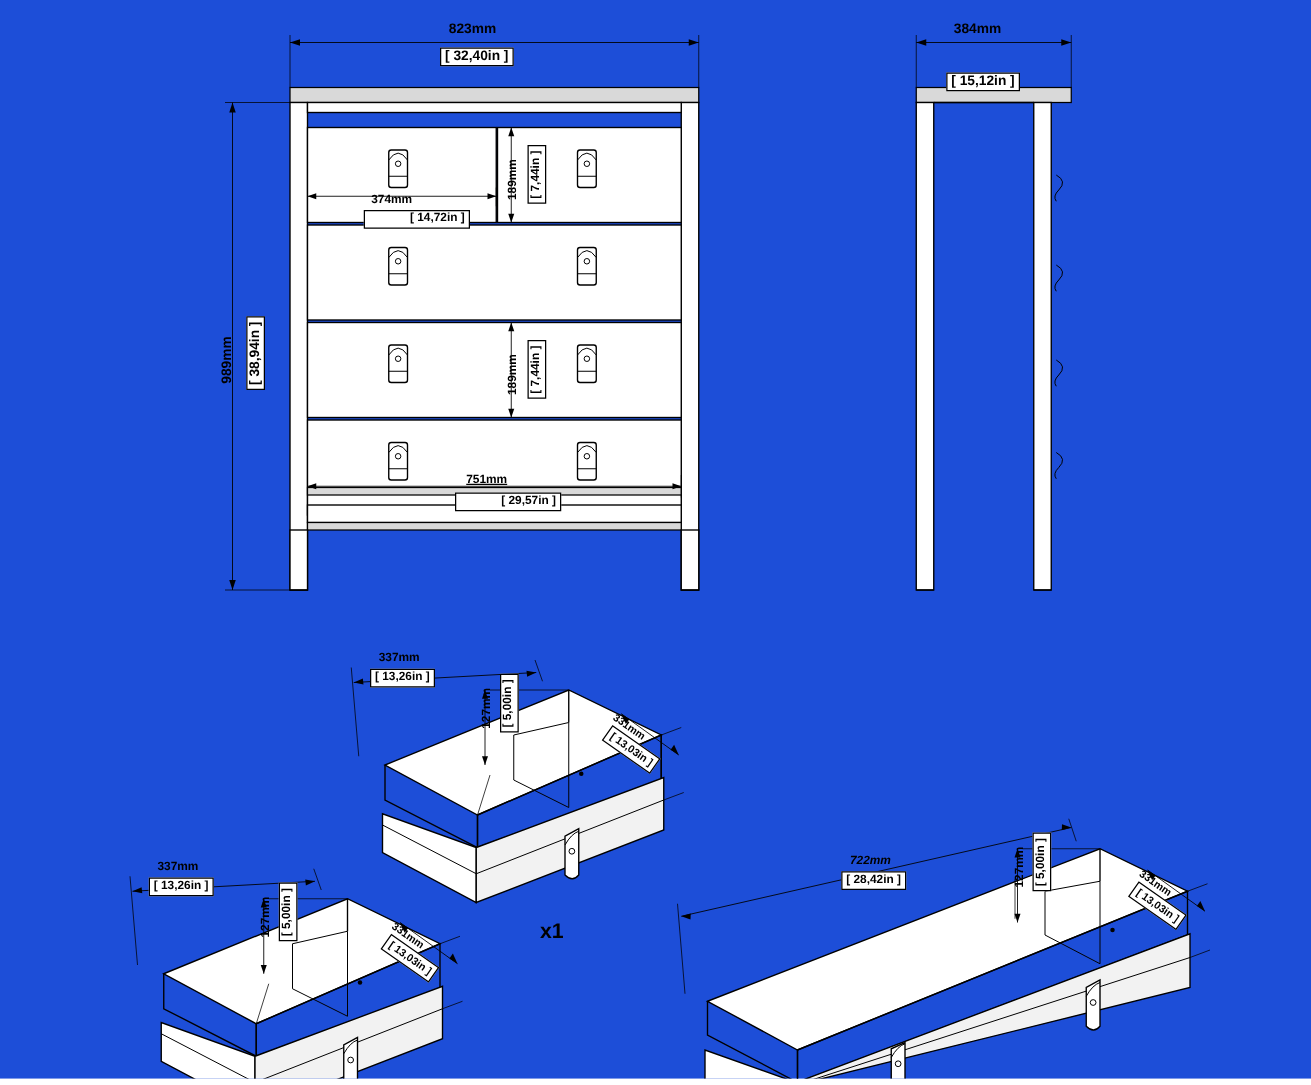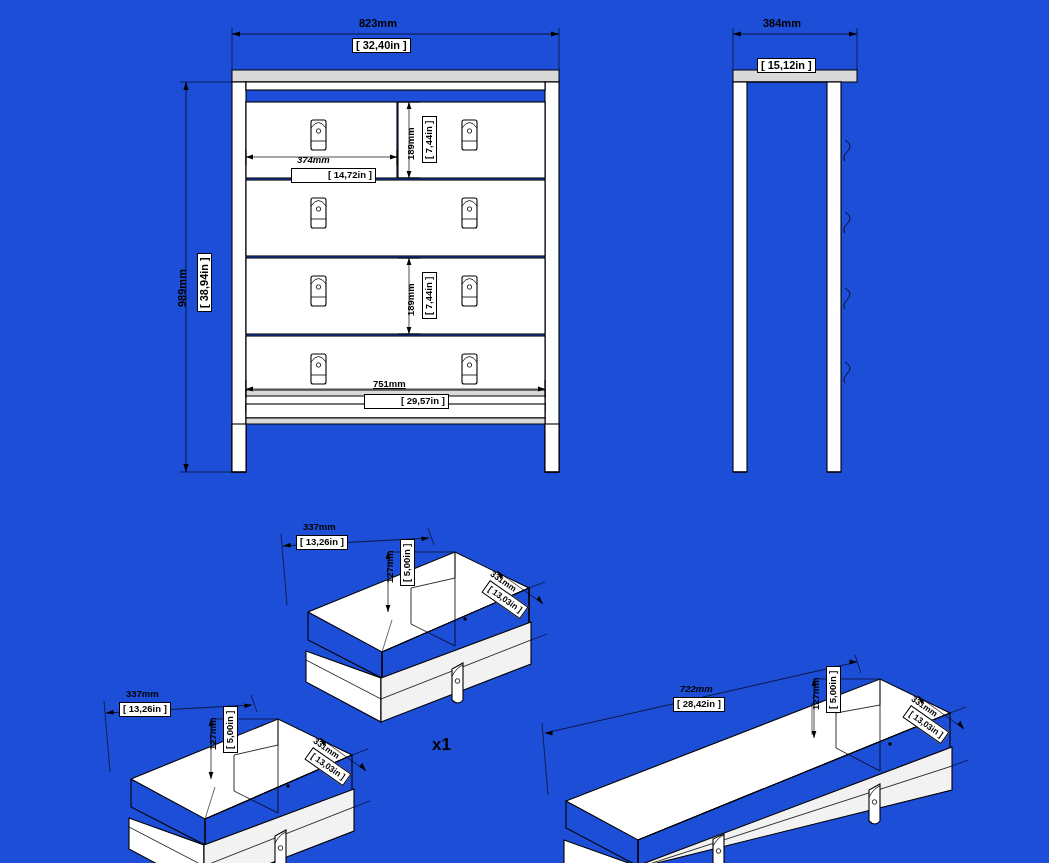--- a/index.html
+++ b/index.html
@@ -357,21 +357,21 @@
       <path d="M964 729 l-6.5 -4.3 l2.8 -3.9 z" fill="#000"></path>
     </g>
   </svg>
 
   <div class="dimtxt" style="left:359px; top:17px;">823mm</div>
   <div class="dimtxt boxed" style="left:352px; top:38px;">[ 32,40in ]</div>
 
   <div class="dimtxt rot90" style="left:176px; top:307px;">989mm</div>
   <div class="dimtxt boxed rot90" style="left:197px; top:312px;">[ 38,94in ]</div>
 
-  <div class="dimtxt small" style="left:297px; top:154px;font-style:italic;">374mm</div>
+  <div class="dimtxt small" style="left:297px; top:154px;">374mm</div>
   <div class="dimtxt small boxed" style="left:291px; top:168px;padding-left:36px;">[ 14,72in ]</div>
 
   <div class="dimtxt small rot90" style="left:405px; top:160px;">189mm</div>
   <div class="dimtxt small boxed rot90" style="left:422px; top:163px;">[ 7,44in ]</div>
 
   <div class="dimtxt small rot90" style="left:405px; top:316px;">189mm</div>
   <div class="dimtxt small boxed rot90" style="left:422px; top:319px;">[ 7,44in ]</div>
 
   <div class="dimtxt small" style="left:373px; top:378px;text-decoration:underline;">751mm</div>
   <div class="dimtxt small boxed" style="left:364px; top:394px;padding-left:36px;">[ 29,57in ]</div>

